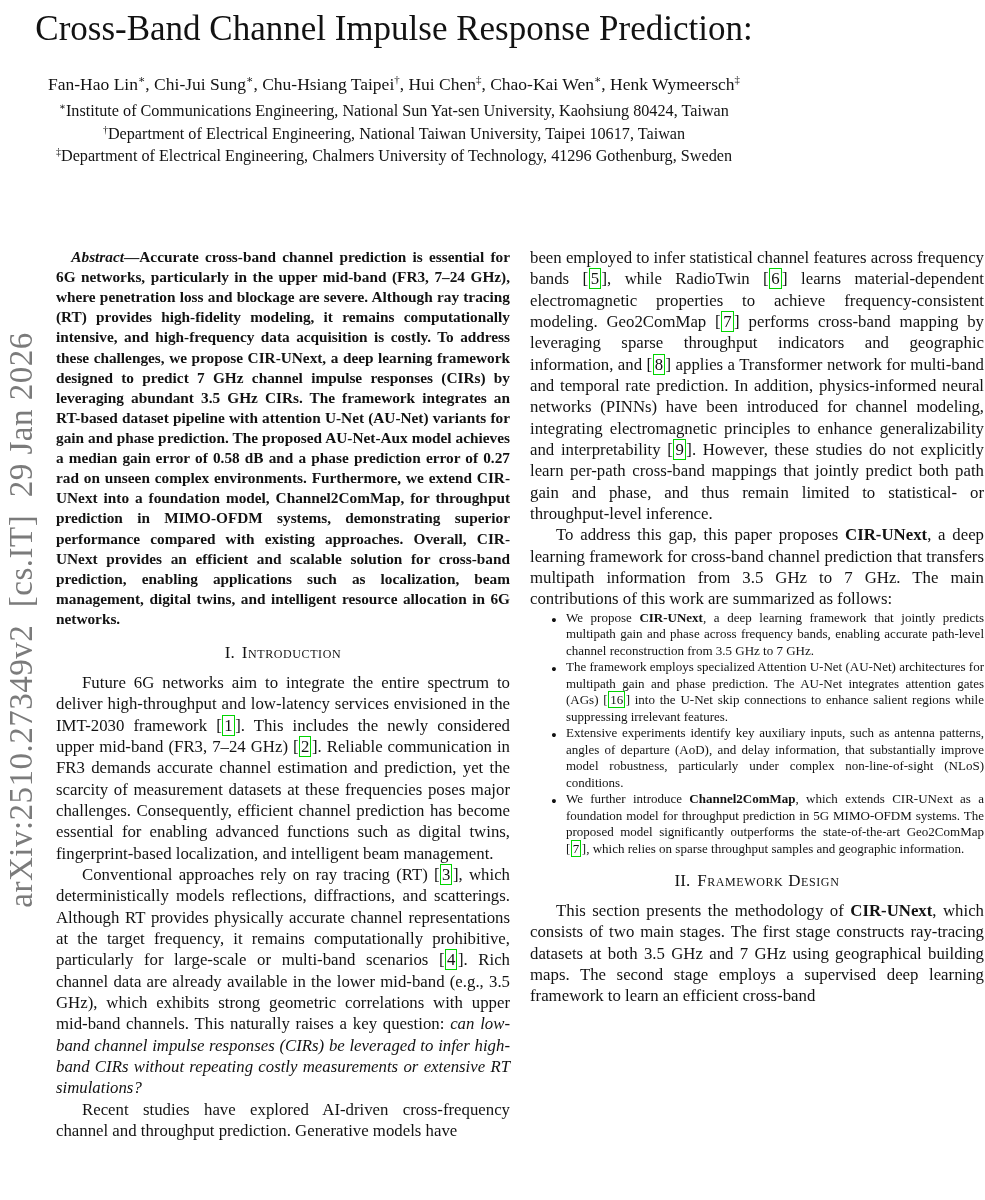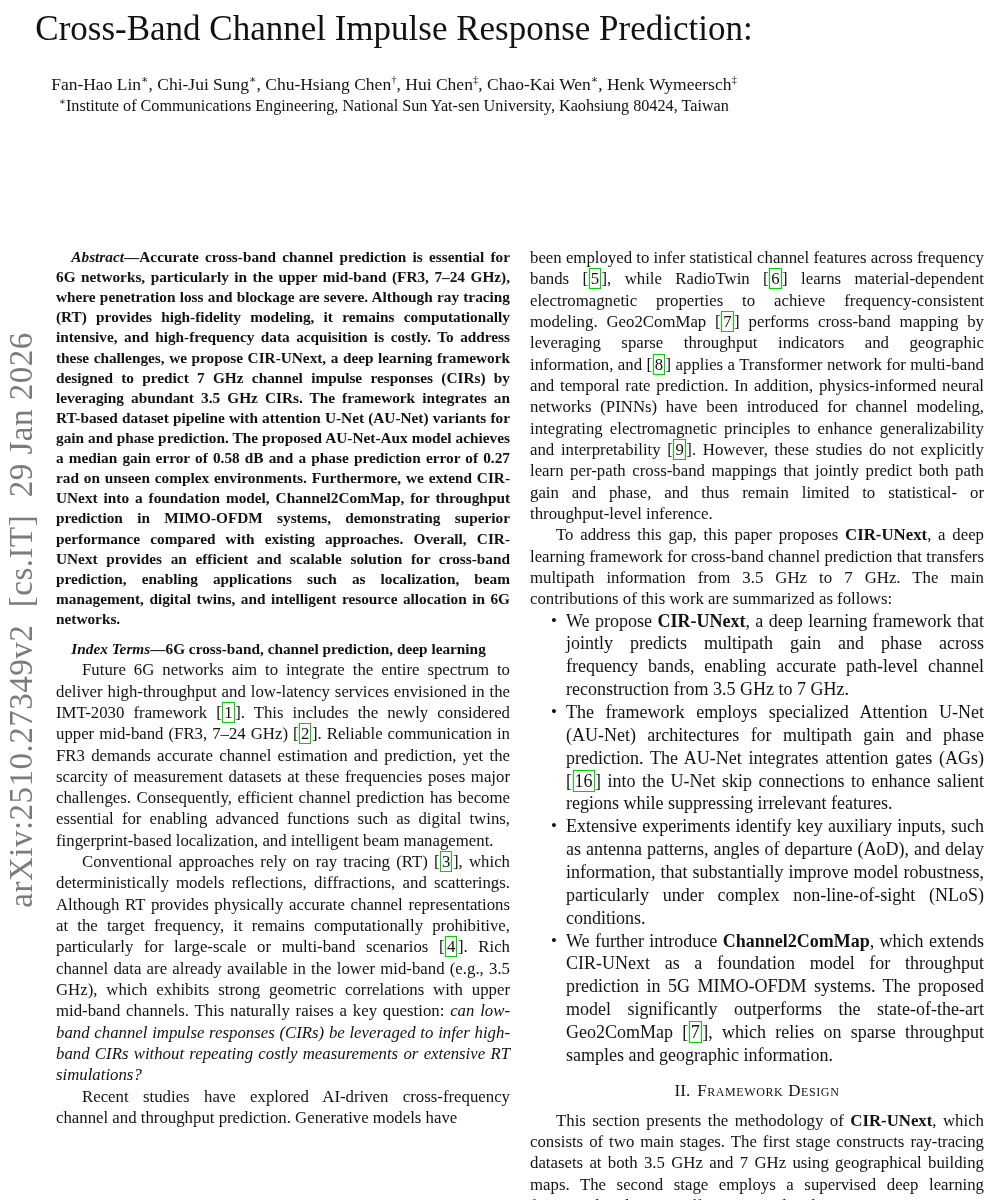--- a/index.html
+++ b/index.html
@@ -10,67 +10,71 @@
   }
   .arxiv-banner{
     position:absolute;left:21px;top:620px;
     transform:translate(-50%,-50%) rotate(-90deg);
     white-space:pre;font-size:33px;color:#7b7b7b;letter-spacing:0.5px;
   }
   .titleblock{position:absolute;top:4px;left:0;width:788px;text-align:center;}
   .title{margin:0;font-weight:400;font-size:35px;line-height:1.40;}
   .title-line{display:block;}
   .authors{margin-top:21px;font-size:17.5px;}
-  .affiliations{font-size:16.2px;line-height:1.40;}
+  .affiliations{margin-top:5px;font-size:16.2px;line-height:1.40;}
   .columns{position:absolute;top:247px;left:57px;width:926px;display:flex;gap:20px;justify-content:center;}
   .col{flex:0 0 454px;width:454px;}
   .abstract,.index-terms{
     font-weight:700;font-size:15.3px;line-height:1.315;
     text-align:justify;margin:0;text-indent:1em;
   }
   .index-terms{margin-top:10px;}
   .body-p{font-size:16.8px;line-height:1.27;text-align:justify;margin:0;}
   .indent{text-indent:1.55em;}
   .section-heading{
     font-weight:400;font-size:17px;text-align:center;margin:14px 0 9px 0;
   }
   .heading-num{margin-right:7px;}
   .sc{font-variant:small-caps;letter-spacing:0.6px;}
   .bullets{list-style:none;margin:0;padding:0;}
   .bullet{display:flex;}
   .marker{flex:0 0 15px;margin-left:21px;font-size:16.8px;line-height:1.27;}
-  .bullet-text{flex:1;font-size:18px;line-height:1.27;text-align:justify;}
+  .bullet-text{flex:1;font-size:13px;line-height:1.27;text-align:justify;}
   .s-b{font-weight:700;}
   .s-i{font-style:italic;}
   .s-bi{font-weight:700;font-style:italic;}
   .s-sup{vertical-align:super;font-size:0.62em;line-height:0;}
   .s-cite{border:1.5px solid #00d400;padding:0 1px;margin:0 0.5px;}
 </style>
 </head>
 <body>
 
 <div class="page">
 
   <div class="arxiv-banner">arXiv:2510.27349v2  [cs.IT]  29 Jan 2026</div>
 
   <header class="titleblock">
     <h1 class="title">
       <span class="title-line">Cross-Band Channel Impulse Response Prediction:</span>
     </h1>
-    <div class="authors"><span>Fan-Hao Lin</span><span class="s-sup">∗</span><span>, Chi-Jui Sung</span><span class="s-sup">∗</span><span>, Chu-Hsiang Chen</span><span class="s-sup">†</span><span>, Hui Chen</span><span class="s-sup">‡</span><span>, Chao-Kai Wen</span><span class="s-sup">∗</span><span>, Henk Wymeersch</span><span class="s-sup">‡</span></div>
+    <div class="authors"><span>Fan-Hao Lin</span><span class="s-sup">∗</span><span>, Chi-Jui Sung</span><span class="s-sup">∗</span><span>, Chu-Hsiang Taipei</span><span class="s-sup">†</span><span>, Hui Chen</span><span class="s-sup">‡</span><span>, Chao-Kai Wen</span><span class="s-sup">∗</span><span>, Henk Wymeersch</span><span class="s-sup">‡</span></div>
     <div class="affiliations">
       <div class="affil-line"><span class="s-sup">∗</span><span>Institute of Communications Engineering, National Sun Yat-sen University, Kaohsiung 80424, Taiwan</span></div>
+      <div class="affil-line"><span class="s-sup">†</span><span>Department of Electrical Engineering, National Taiwan University, Taipei 10617, Taiwan</span></div>
+      <div class="affil-line"><span class="s-sup">‡</span><span>Department of Electrical Engineering, Chalmers University of Technology, 41296 Gothenburg, Sweden</span></div>
     </div>
   </header>
 
   <main class="columns">
 
     <section class="col">
       <p class="abstract"><span class="s-bi">Abstract</span><span class="s-b">—Accurate cross-band channel prediction is essential for 6G networks, particularly in the upper mid-band (FR3, 7–24 GHz), where penetration loss and blockage are severe. Although ray tracing (RT) provides high-fidelity modeling, it remains computationally intensive, and high-frequency data acquisition is costly. To address these challenges, we propose CIR-UNext, a deep learning framework designed to predict 7 GHz channel impulse responses (CIRs) by leveraging abundant 3.5 GHz CIRs. The framework integrates an RT-based dataset pipeline with attention U-Net (AU-Net) variants for gain and phase prediction. The proposed AU-Net-Aux model achieves a median gain error of 0.58 dB and a phase prediction error of 0.27 rad on unseen complex environments. Furthermore, we extend CIR-UNext into a foundation model, Channel2ComMap, for throughput prediction in MIMO-OFDM systems, demonstrating superior performance compared with existing approaches. Overall, CIR-UNext provides an efficient and scalable solution for cross-band prediction, enabling applications such as localization, beam management, digital twins, and intelligent resource allocation in 6G networks.</span></p>
-      <p class="index-terms"><span class="s-bi">Index Terms</span><span class="s-b">—6G cross-band, channel prediction, deep learning</span></p>
+      <h2 class="section-heading">
+        <span class="heading-num">I.</span><span class="sc">Introduction</span>
+      </h2>
       <p class="body-p indent"><span>Future 6G networks aim to integrate the entire spectrum to deliver high-throughput and low-latency services envisioned in the IMT-2030 framework [</span><span class="s-cite">1</span><span>]. This includes the newly considered upper mid-band (FR3, 7–24 GHz) [</span><span class="s-cite">2</span><span>]. Reliable communication in FR3 demands accurate channel estimation and prediction, yet the scarcity of measurement datasets at these frequencies poses major challenges. Consequently, efficient channel prediction has become essential for enabling advanced functions such as digital twins, fingerprint-based localization, and intelligent beam management.</span></p>
       <p class="body-p indent"><span>Conventional approaches rely on ray tracing (RT) [</span><span class="s-cite">3</span><span>], which deterministically models reflections, diffractions, and scatterings. Although RT provides physically accurate channel representations at the target frequency, it remains computationally prohibitive, particularly for large-scale or multi-band scenarios [</span><span class="s-cite">4</span><span>]. Rich channel data are already available in the lower mid-band (e.g., 3.5 GHz), which exhibits strong geometric correlations with upper mid-band channels. This naturally raises a key question: </span><span class="s-i">can low-band channel impulse responses (CIRs) be leveraged to infer high-band CIRs without repeating costly measurements or extensive RT simulations?</span></p>
       <p class="body-p indent"><span>Recent studies have explored AI-driven cross-frequency channel and throughput prediction. Generative models have</span></p>
     </section>
 
     <section class="col">
       <p class="body-p"><span>been employed to infer statistical channel features across frequency bands [</span><span class="s-cite">5</span><span>], while RadioTwin [</span><span class="s-cite">6</span><span>] learns material-dependent electromagnetic properties to achieve frequency-consistent modeling. Geo2ComMap [</span><span class="s-cite">7</span><span>] performs cross-band mapping by leveraging sparse throughput indicators and geographic information, and [</span><span class="s-cite">8</span><span>] applies a Transformer network for multi-band and temporal rate prediction. In addition, physics-informed neural networks (PINNs) have been introduced for channel modeling, integrating electromagnetic principles to enhance generalizability and interpretability [</span><span class="s-cite">9</span><span>]. However, these studies do not explicitly learn per-path cross-band mappings that jointly predict both path gain and phase, and thus remain limited to statistical- or throughput-level inference.</span></p>
       <p class="body-p indent"><span>To address this gap, this paper proposes </span><span class="s-b">CIR-UNext</span><span>, a deep learning framework for cross-band channel prediction that transfers multipath information from 3.5 GHz to 7 GHz. The main contributions of this work are summarized as follows:</span></p>
       <ul class="bullets">
         <li class="bullet">

